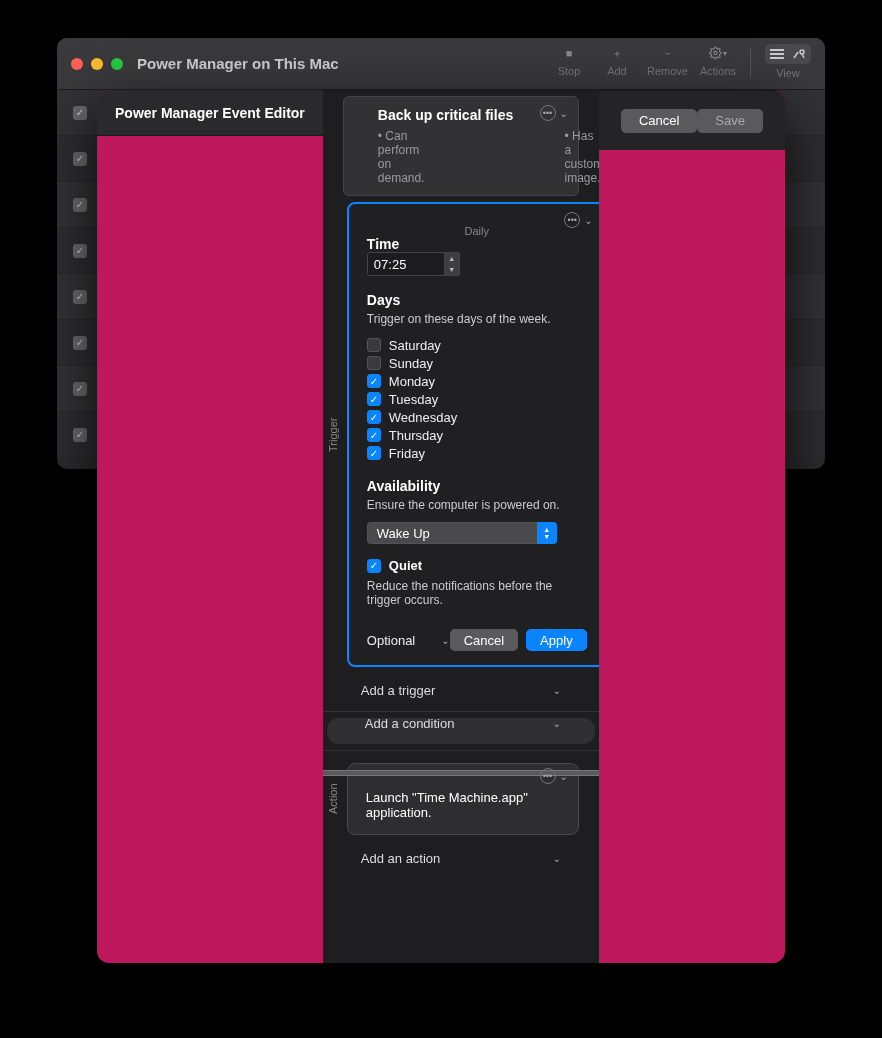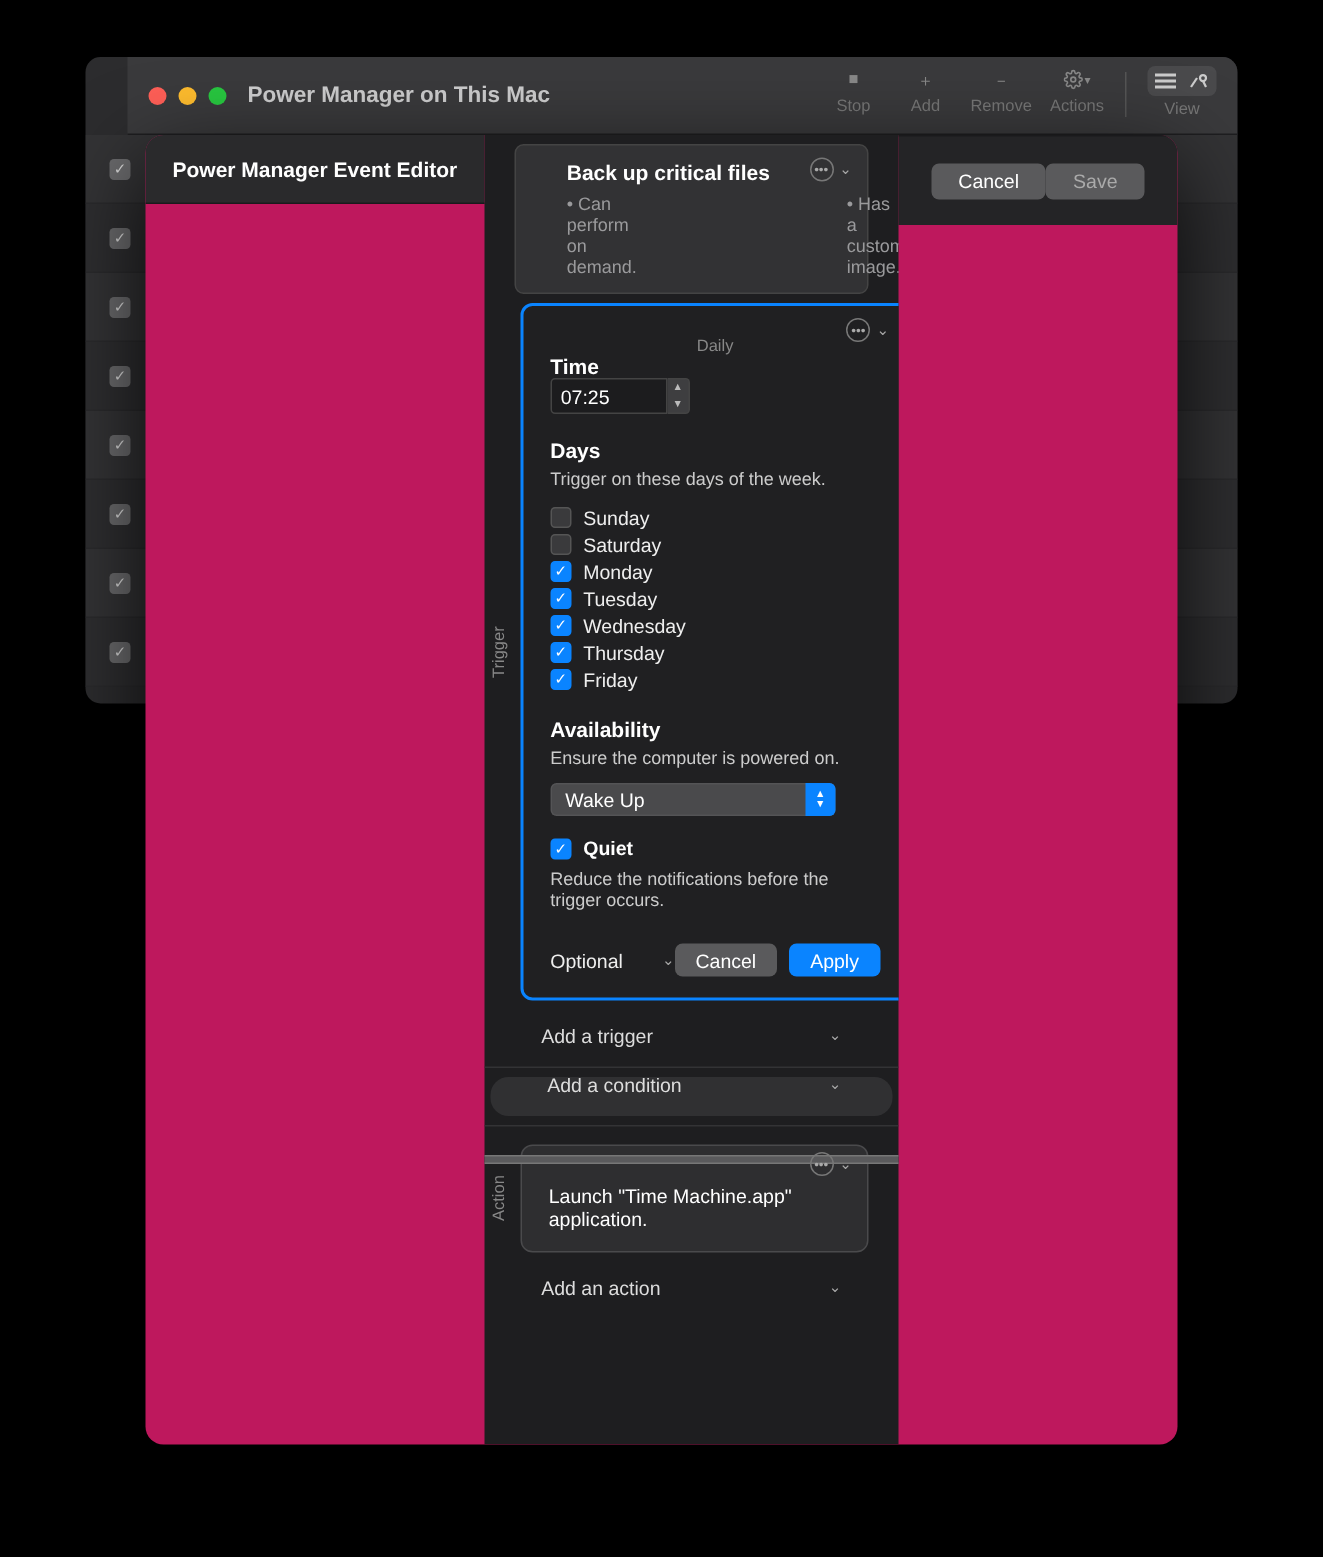--- a/index.html
+++ b/index.html
@@ -24,21 +24,20 @@
     overflow: hidden;
   }
   .mw-titlebar {
     height: 52px;
     display: flex;
     align-items: center;
     padding: 0 14px;
     background: #3a3a3c;
     border-bottom: 1px solid #1e1e20;
     position: relative;
-    margin-left: 28px;
   }
   .traffic { display: flex; gap: 8px; }
   .dot { width: 12px; height: 12px; border-radius: 50%; }
   .dot.red { background: #ff5f57; }
   .dot.yellow { background: #febc2e; }
   .dot.green { background: #28c840; }
   .mw-title { margin-left: 14px; font-weight: 600; color: #fff; font-size: 15px; opacity:.75;}
   .toolbar-right {
     position: absolute;
     right: 14px; top: 6px;
@@ -356,25 +355,25 @@
             <div>▲</div>
             <div>▼</div>
           </div>
         </div>
 
         <div class="sec-h" style="margin-top:16px;">Days</div>
         <div class="sec-sub">Trigger on these days of the week.</div>
         <div class="days-list" id="days-list">
             <div class="day-row">
               <div class="cb"></div>
+              <span>Saturday</span>
+            </div>
+            <div class="day-row">
+              <div class="cb"></div>
               <span>Sunday</span>
-            </div>
-            <div class="day-row">
-              <div class="cb"></div>
-              <span>Saturday</span>
             </div>
             <div class="day-row">
               <div class="cb on">✓</div>
               <span>Monday</span>
             </div>
             <div class="day-row">
               <div class="cb on">✓</div>
               <span>Tuesday</span>
             </div>
             <div class="day-row">

